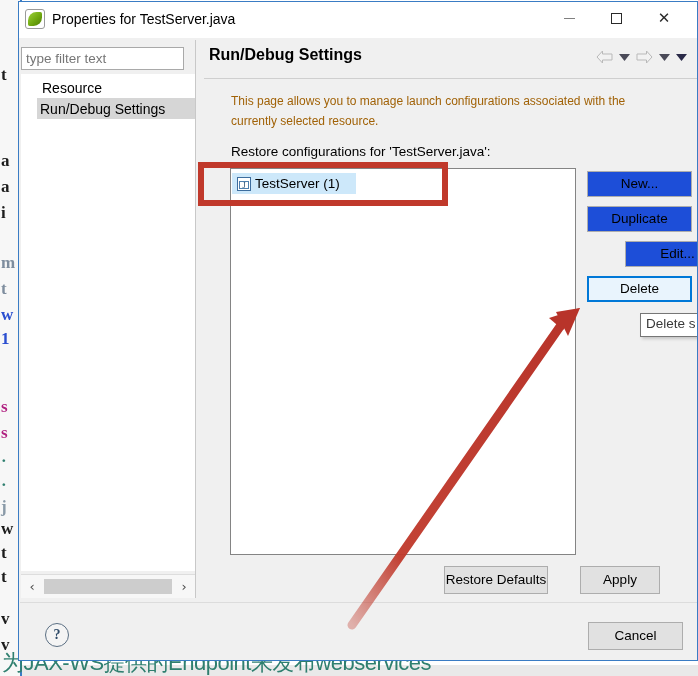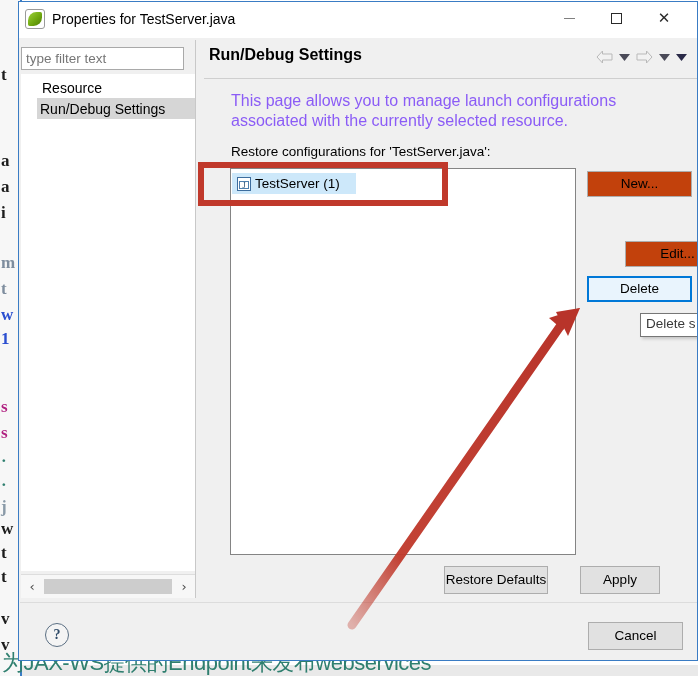--- a/index.html
+++ b/index.html
@@ -271,22 +271,22 @@
     top: 76px;
     width: 495px;
     height: 1px;
     background: #cfcfcf;
   }
 
   #desc-text {
     position: absolute;
     left: 212px; top: 89px;
     width: 430px;
-    font-size: 16px;
-    color: #8b5cf6;
+    font-size: 12px;
+    color: #a16207;
     line-height: 20px;
   }
   #list-label {
     position: absolute;
     left: 212px; top: 142px;
     font-size: 13.5px;
     color: #000000;
     white-space: nowrap;
   }
 
@@ -338,21 +338,21 @@
     color: #000000;
     white-space: nowrap;
   }
 
   
   .side-btn {
     position: absolute;
     left: 568px;
     width: 105px;
     height: 26px;
-    background: #c2410c;
+    background: #1d4ed8;
     border: 1px solid #adadad;
     box-sizing: border-box;
     font-family: "Liberation Sans", sans-serif;
     font-size: 13.5px;
     color: #000000;
     text-align: center;
     line-height: 24px;
     padding: 0;
   }
   .side-btn.focused {
@@ -557,20 +557,21 @@
   <div id="config-list">
     <div id="config-row">
       <span id="config-icon">
         <span id="config-icon-inner">J</span>
       </span>
       <span id="config-label">TestServer (1)</span>
     </div>
   </div>
 
   <button class="side-btn" id="btn-new">New...</button>
+  <button class="side-btn" id="btn-duplicate">Duplicate</button>
   <button class="side-btn" id="btn-edit">Edit...</button>
   <button class="side-btn focused" id="btn-delete">Delete</button>
 
   <div id="tooltip">Delete s</div>
 
   <button class="bottom-btn" id="btn-restore">Restore Defaults</button>
   <button class="bottom-btn" id="btn-apply">Apply</button>
 
   <div id="footer-rule"></div>
 

